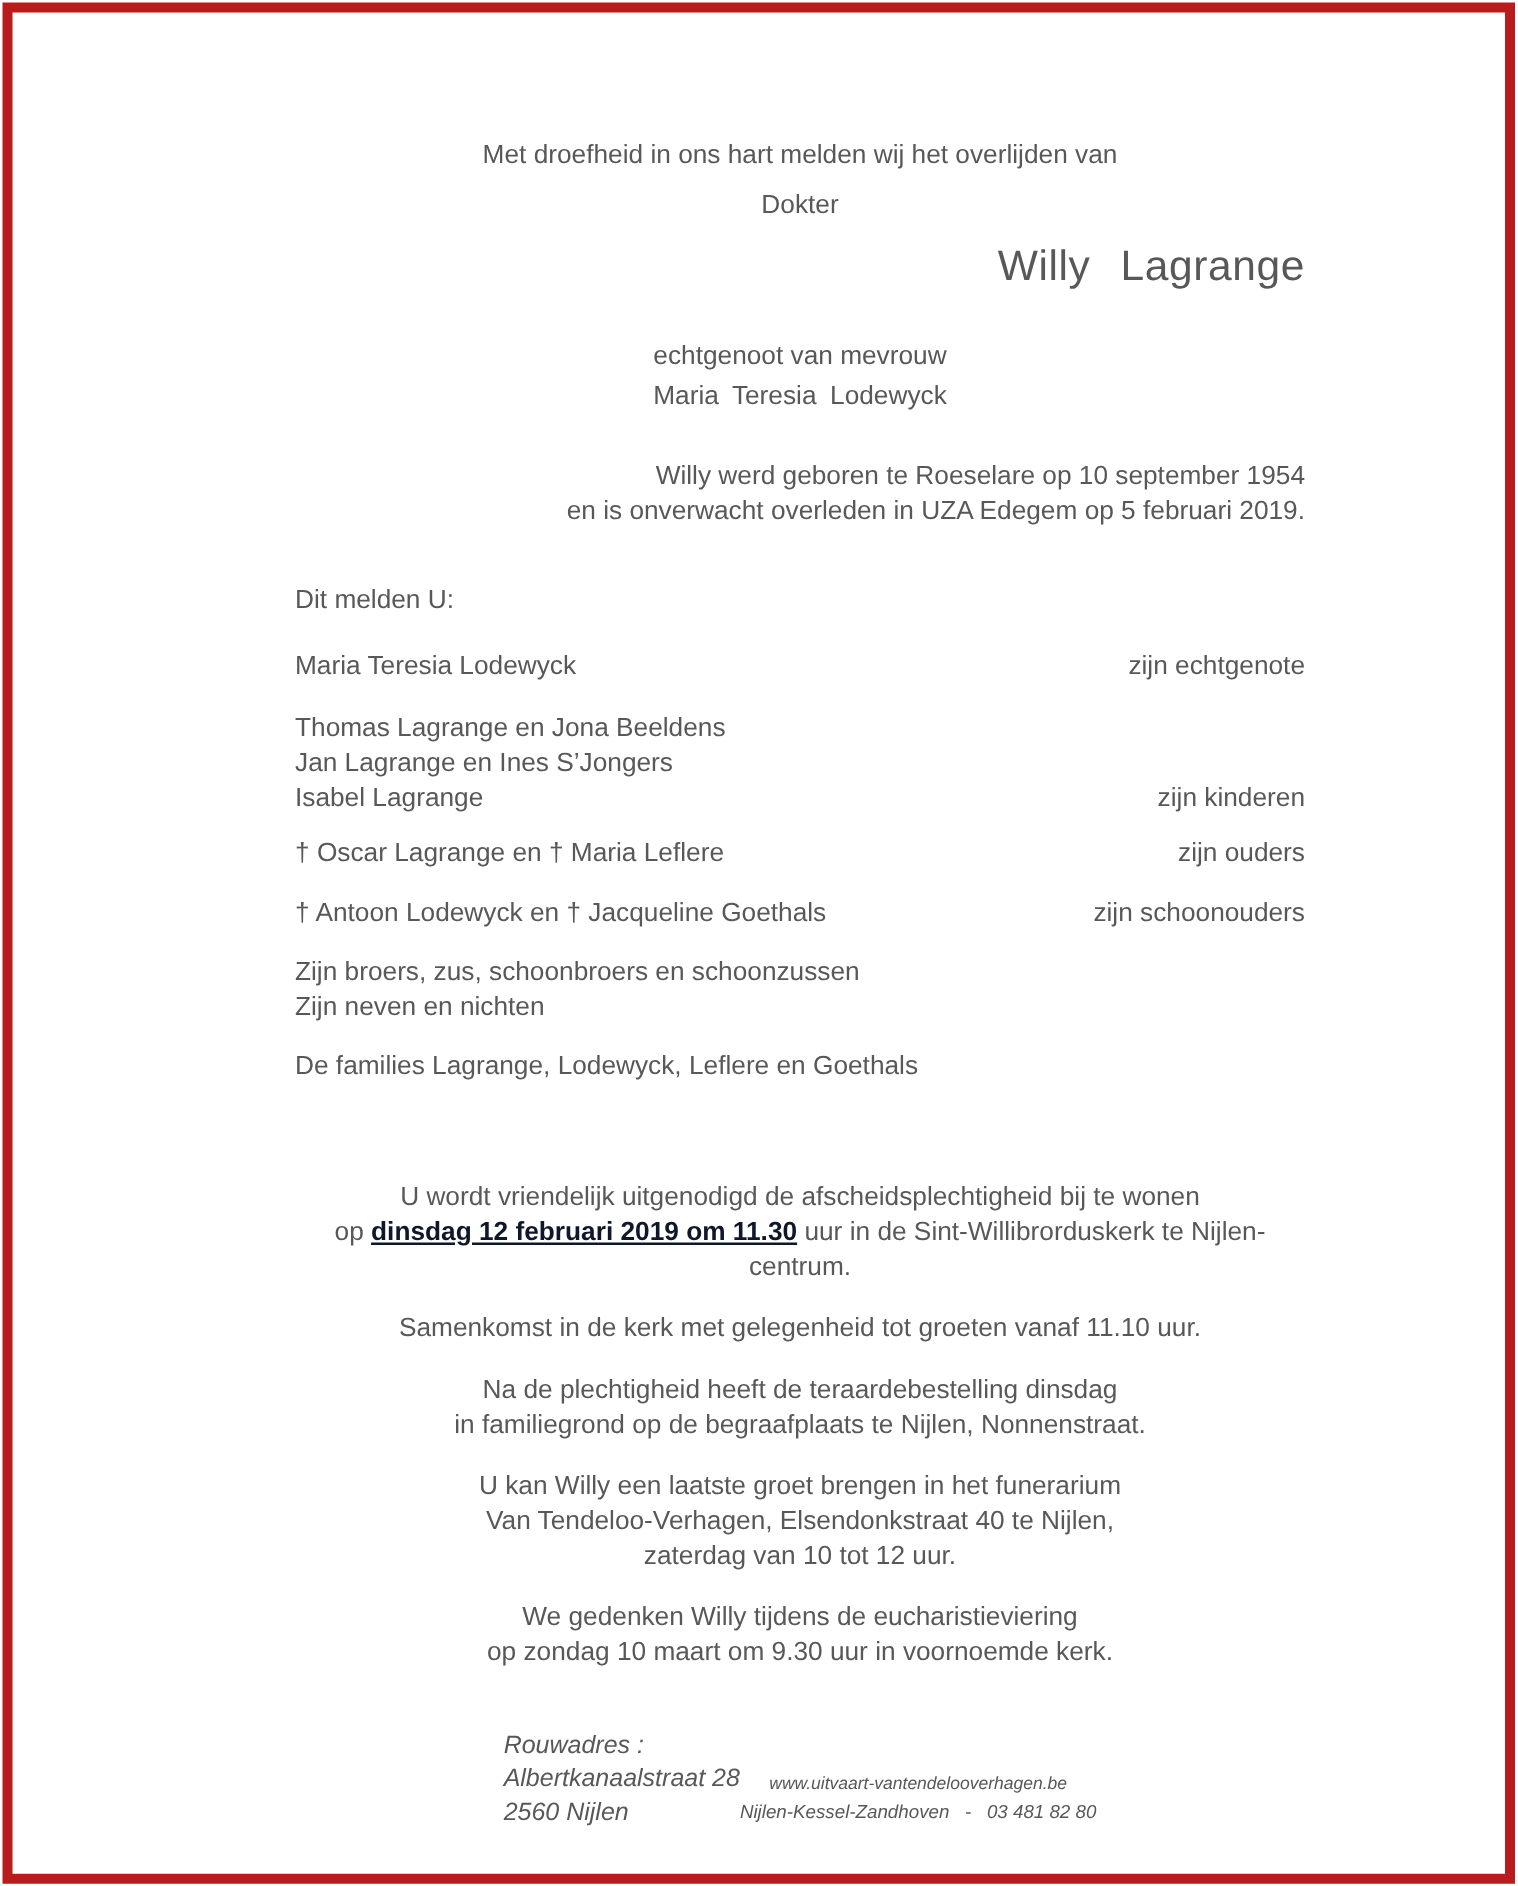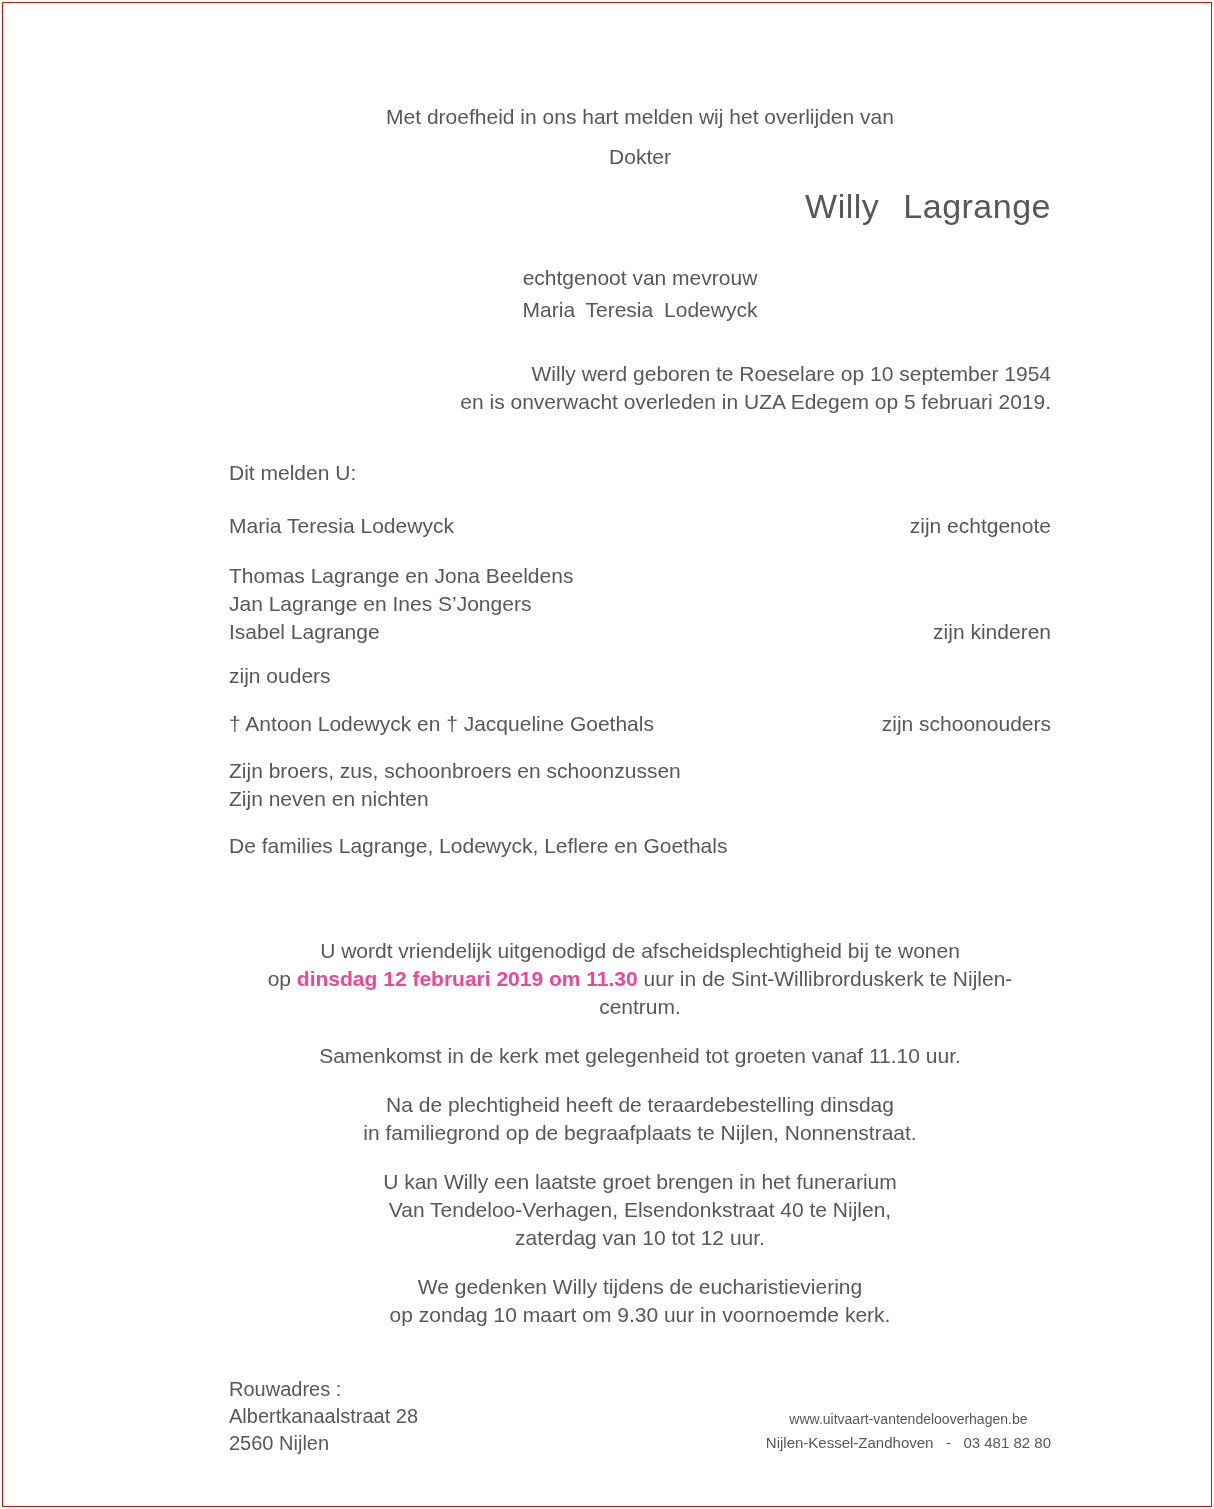--- a/index.html
+++ b/index.html
@@ -10,21 +10,21 @@
   body {
     width: 1214px;
     height: 1509px;
     position: relative;
     font-family: "Liberation Sans", "DejaVu Sans", sans-serif;
     color: #58585a;
   }
   .card {
     position: absolute;
     top: 2px; left: 2px; right: 2px; bottom: 2px;
-    border: 1px solid #b91c1c;
+    border: 8px solid #b91c1c;
     background: #ffffff;
     box-sizing: border-box;
   }
   .content {
     box-sizing: border-box;
     width: 100%;
     height: 100%;
     padding: 100px 160px 0 226px; 
     font-size: 21px;
     line-height: 28px;
@@ -59,27 +59,28 @@
   .entry-0 { margin-bottom: 22px; }
   .entry-1 { margin-bottom: 16px; }
   .entry-2 { margin-bottom: 20px; }
   .entry-3 { margin-bottom: 19px; }
   .entry-4 { margin-bottom: 19px; }
   .entry-5 { margin-bottom: 0; }
 
   .ceremony { margin-top: 77px; }
   .ceremony p { margin: 0 0 21px 0; }
   .ceremony p:last-child { margin-bottom: 0; }
-  .bold-date { font-weight: 700; color: #ec4899; }
+  .bold-date { font-weight: 700; color: #0f172a; text-decoration: underline; }
 
   .footer {
     margin-top: 47px;
     display: flex;
-    justify-content: space-between;
+    justify-content: center;
     align-items: flex-start;
+    font-style: italic;
   }
   .footer .address { line-height: 27px; font-size: 20px; }
   .footer .funeral-home {
     margin-top: 33px;
     text-align: center;
     line-height: 21px;
   }
   .footer .website { font-size: 14px; }
   .footer .contact { font-size: 15px; margin-top: 2px; white-space: pre; }
 </style>
@@ -114,20 +115,23 @@
       <div class="entry entry-1">
         <div class="names">
           <div>Thomas Lagrange en Jona Beeldens</div>
           <div>Jan Lagrange en Ines S’Jongers</div>
           <div>Isabel Lagrange</div>
         </div>
         <div class="relation">zijn kinderen</div>
       </div>
 
       <div class="entry entry-2">
+        <div class="names">
+          <div>† Oscar Lagrange en † Maria Leflere</div>
+        </div>
         <div class="relation">zijn ouders</div>
       </div>
 
       <div class="entry entry-3">
         <div class="names">
           <div>† Antoon Lodewyck en † Jacqueline Goethals</div>
         </div>
         <div class="relation">zijn schoonouders</div>
       </div>
 

